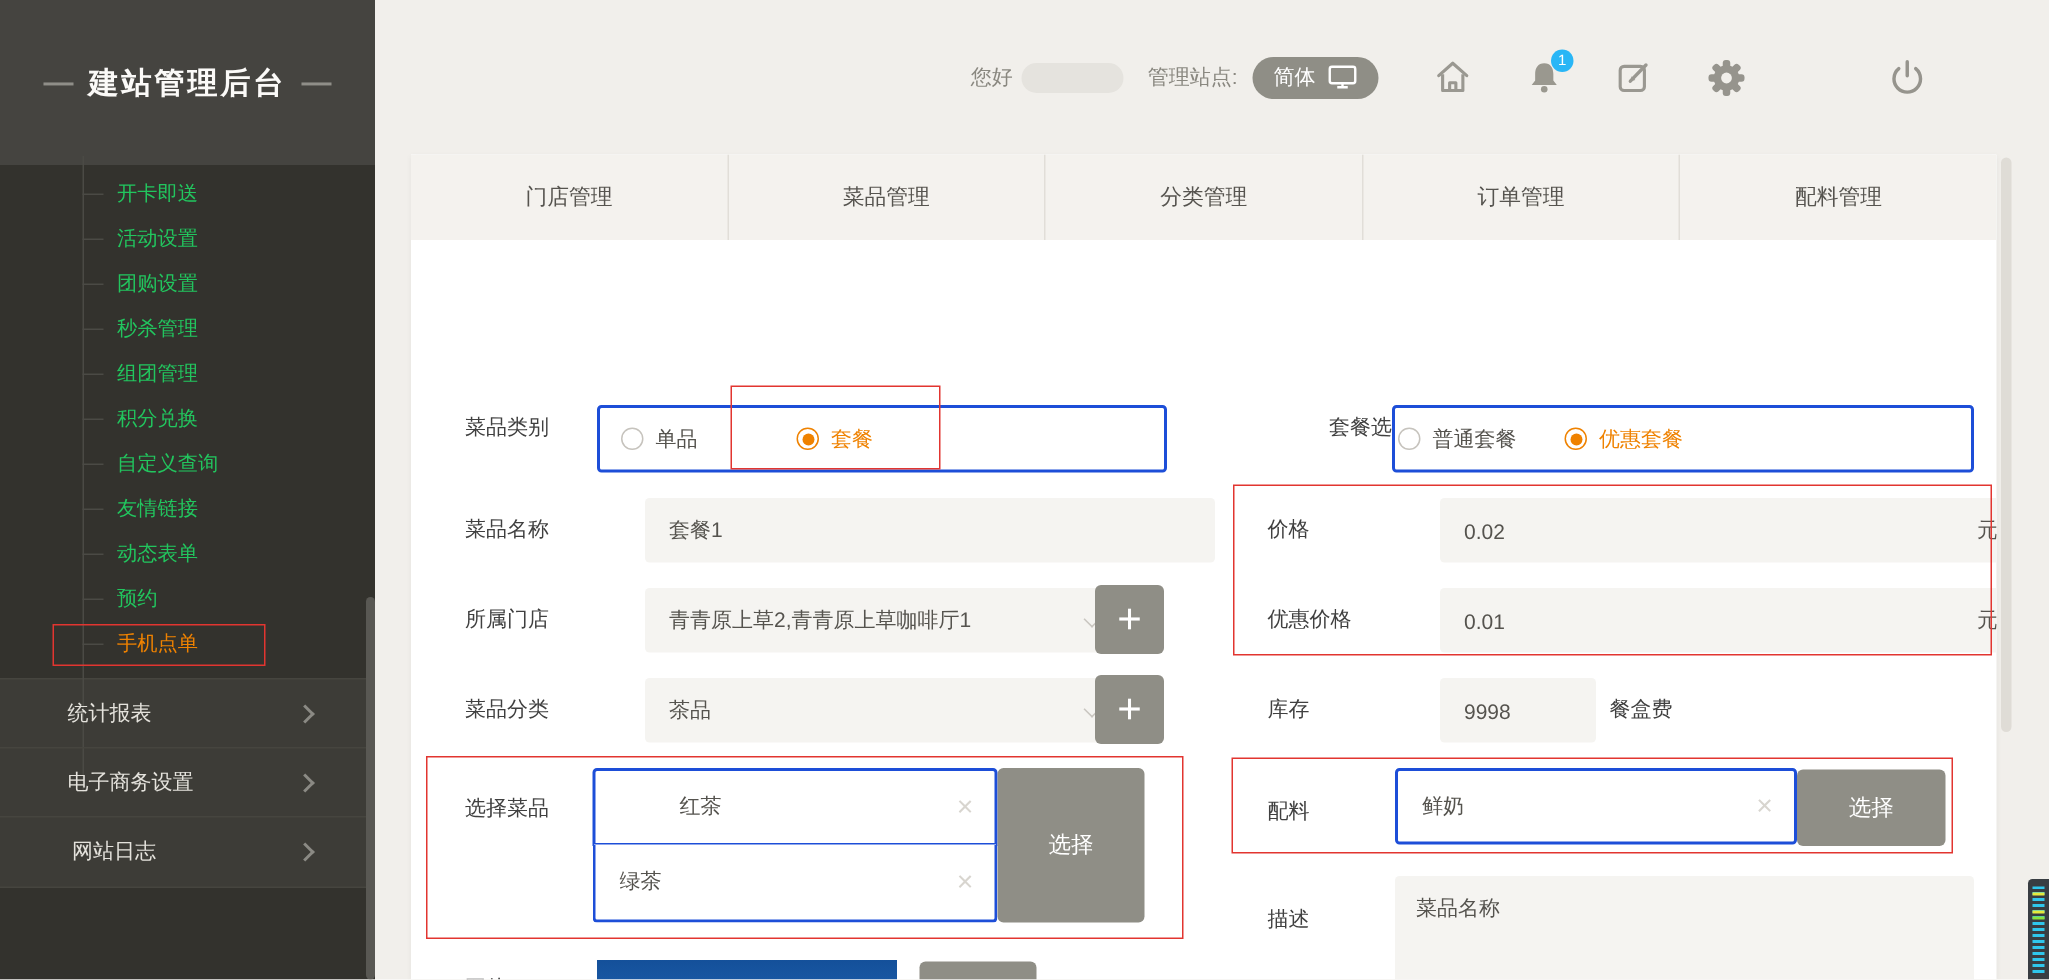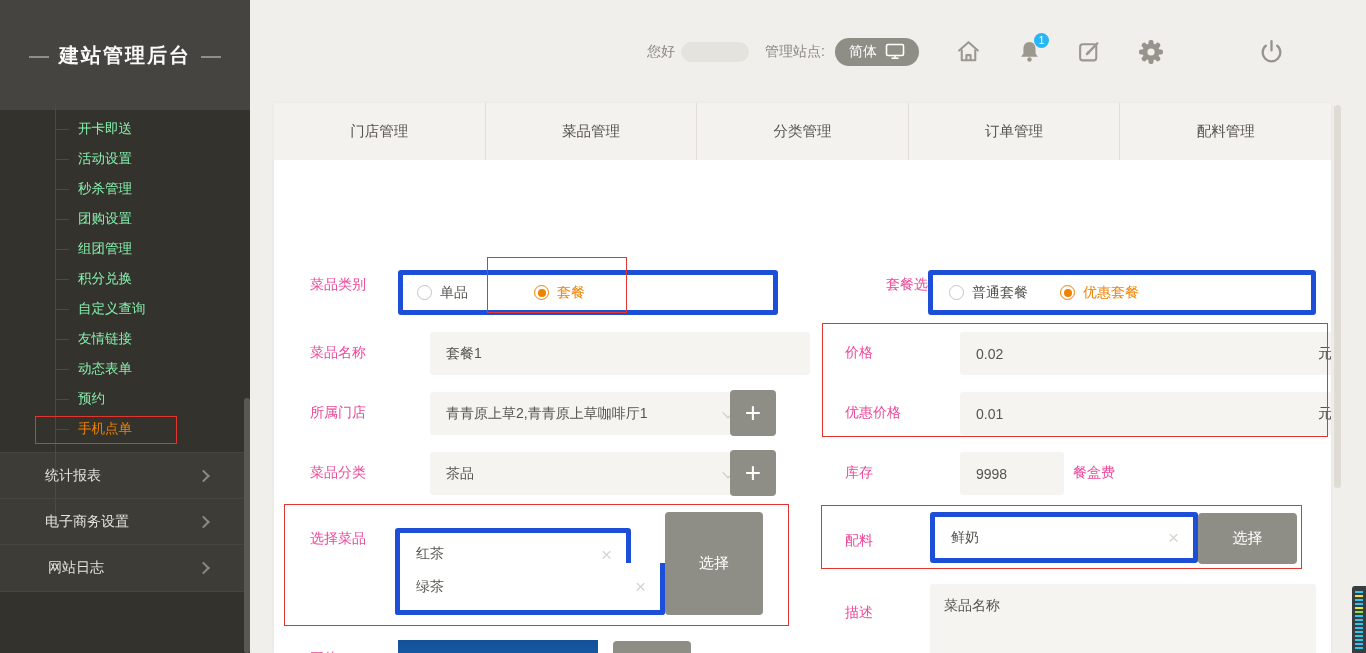--- a/index.html
+++ b/index.html
@@ -6,21 +6,21 @@
   html,body { width:1366px; height:653px; overflow:hidden; }
   body { font-family:"Liberation Sans","DejaVu Sans",sans-serif; background:#f1efeb; position:relative; color:#55534e; }
 
   
   .sidebar { position:absolute; left:0; top:0; width:250px; height:653px; background:#33322d; }
   .sb-head { height:110px; background:#454440; display:flex; align-items:center; justify-content:center; gap:10px; }
   .sb-head .dash { color:#8f8e88; font-size:20px; font-weight:bold; }
   .sb-title { color:#fbfaf8; font-size:20px; font-weight:bold; letter-spacing:2px; }
   .submenu { list-style:none; position:relative; padding-top:4px; }
   .submenu::before { content:''; position:absolute; left:55px; top:-6px; height:424px; width:1px; background:#4b4a45; }
-  .smi { position:relative; height:30px; display:flex; align-items:center; padding-left:78px; font-size:13.5px; color:#86efac; cursor:pointer; }
+  .smi { position:relative; height:30px; display:flex; align-items:center; padding-left:78px; font-size:13.5px; color:#22c55e; cursor:pointer; }
   .smi::before { content:''; position:absolute; left:55px; top:50%; width:14px; height:1px; background:#4b4a45; }
   .smi.active { color:#ef8200; }
   .smi.active::after { content:''; position:absolute; left:35px; top:2px; width:140px; height:26px; border:1px solid #e23530; }
   .sections { margin-top:8px; background:#3d3c37; border-top:1px solid #46453f; border-bottom:1px solid #46453f; }
   .section-row { position:relative; height:46px; display:flex; align-items:center; padding-left:45px; font-size:14px; color:#e4e2dc; border-bottom:1px solid #46453f; cursor:pointer; }
   .section-row:last-child { border-bottom:none;padding-left:48px; }
   .chev-right { position:absolute; right:42px; top:50%; width:9px; height:9px; border-right:2px solid #8b8a84; border-bottom:2px solid #8b8a84; transform:translateY(-50%) rotate(-45deg); }
   .sb-scroll { position:absolute; left:244px; top:398px; width:6px; height:255px; background:#595853; border-radius:3px; }
 
   
@@ -32,22 +32,22 @@
   .badge { position:absolute; top:-7px; right:-8px; width:15px; height:15px; background:#29b6f6; border-radius:50%; color:#fff; font-size:10px; display:flex; align-items:center; justify-content:center; }
   .grid-icon { display:grid; grid-template-columns:10px 10px; grid-template-rows:10px 10px; gap:3px; }
   .grid-icon div { background:#8a8880; border-radius:1px; }
 
   
   .card { position:absolute; left:274px; top:103px; width:1057px; height:550px; background:#fff; box-shadow:0 1px 4px rgba(0,0,0,.05); overflow:hidden; }
   .tabs { display:flex; height:57px; background:#f4f2ee; list-style:none; }
   .tab { flex:1; display:flex; align-items:center; justify-content:center; font-size:14.5px; color:#56544f; cursor:pointer; }
   .tab + .tab { border-left:1px solid #e1ded8; }
   .form { position:absolute; left:0; top:57px; right:0; bottom:0; }
-  .lbl { position:absolute; font-size:14px; color:#ec4899; line-height:16px; }
-  .wbox { position:absolute; background:#fff; border:5px solid #1d4ed8; border-radius:3px; display:flex; align-items:center; }
+  .lbl { position:absolute; font-size:14px; color:#404040; line-height:16px; }
+  .wbox { position:absolute; background:#fff; border:2px solid #1d4ed8; border-radius:3px; display:flex; align-items:center; }
   .ginput { position:absolute; background:#f5f4f1; border-radius:3px; display:flex; align-items:center; padding:0 16px; font-size:14px; color:#55534e;margin-left:32px; }
   .ginput .unit { margin-left:auto; }
   .radio { width:15px; height:15px; border-radius:50%; border:1.5px solid #c6c3bd; background:#fff; position:relative; flex:none; }
   .radio.on { border-color:#ef8200; }
   .radio.on::after { content:''; position:absolute; inset:2.5px; border-radius:50%; background:#ef8200; }
   .rlabel { font-size:14px; margin-left:8px; color:#55534e; }
   .rlabel.on { color:#ef8200; }
   .caret { position:absolute; right:18px; top:50%; width:8px; height:8px; border-right:1.5px solid #c9c6c0; border-bottom:1.5px solid #c9c6c0; transform:translateY(-65%) rotate(45deg); }
   .plusbtn { position:absolute; width:46px; height:46px; background:#8f8e86; border-radius:4px; color:#fff; font-size:28px; font-weight:300; display:flex; align-items:center; justify-content:center; cursor:pointer; line-height:1; }
   .graybtn { position:absolute; background:#8f8e86; border-radius:4px; color:#fff; display:flex; align-items:center; justify-content:center; cursor:pointer; border:none; }
@@ -74,24 +74,24 @@
     <span class="dash">—</span>
   </div>
   <ul class="submenu">
     <li class="smi">
         <span>开卡即送</span>
       </li>
     <li class="smi">
         <span>活动设置</span>
       </li>
     <li class="smi">
+        <span>团购设置</span>
+      </li>
+    <li class="smi">
         <span>秒杀管理</span>
-      </li>
-    <li class="smi">
-        <span>团购设置</span>
       </li>
     <li class="smi">
         <span>组团管理</span>
       </li>
     <li class="smi">
         <span>积分兑换</span>
       </li>
     <li class="smi">
         <span>自定义查询</span>
       </li>
@@ -198,21 +198,21 @@
     <span class="lbl" style="left:36px; top:116px;">菜品类别</span>
     <div class="wbox" style="left:124px; top:110px; width:380px; height:45px; padding-left:14px; gap:0;">
       <span class="radio"></span>
       <span class="rlabel">单品</span>
       <span class="radio on" style="margin-left:66px;"></span>
       <span class="rlabel on">套餐</span>
     </div>
     <div class="redbox" style="left:213px; top:97px; width:140px; height:56px;"></div>
 
     <span class="lbl" style="left:571px; top:116px;margin-left:41px;">套餐选项</span>
-    <div class="wbox" style="left:654px; top:110px; width:388px; height:45px; padding-left:16px;">
+    <div class="wbox" style="left:654px; top:110px; width:388px; height:45px; padding-left:2px;">
       <span class="radio"></span>
       <span class="rlabel">普通套餐</span>
       <span class="radio on" style="margin-left:32px;"></span>
       <span class="rlabel on">优惠套餐</span>
     </div>
 
     <span class="lbl" style="left:36px; top:184px;">菜品名称</span>
     <div class="ginput" style="left:124px; top:172px; width:380px; height:43px;">
       <span>套餐1</span>
     </div>
@@ -248,21 +248,21 @@
         <span>+</span>
       </div>
 
     <span class="lbl" style="left:571px; top:304px;">库存</span>
     <div class="ginput" style="left:654px; top:292px; width:104px; height:43px;">
       <span>9998</span>
     </div>
     <span class="lbl" style="left:799px; top:304px;">餐盒费</span>
 
     <span class="lbl" style="left:36px; top:370px;">选择菜品</span>
-    <div class="wbox" style="left:121px; top:368px; width:236px; height:52px; border-radius:3px 3px 0 0;">
+    <div class="wbox" style="left:121px; top:352px; width:270px; height:52px; border-radius:3px 3px 0 0;padding-left:40px;">
       <span class="itemtxt">红茶</span>
       <span class="xclose">×</span>
     </div>
     <div class="wbox" style="left:121px; top:403px; width:270px; height:52px; border-radius:0 0 3px 3px; border-top:none;">
       <span class="itemtxt">绿茶</span>
       <span class="xclose">×</span>
     </div>
     <button class="graybtn" style="left:391px; top:352px; width:98px; height:103px; font-size:15px;">选择</button>
     <div class="redbox" style="left:10px; top:344px; width:505px; height:122px;"></div>
 

